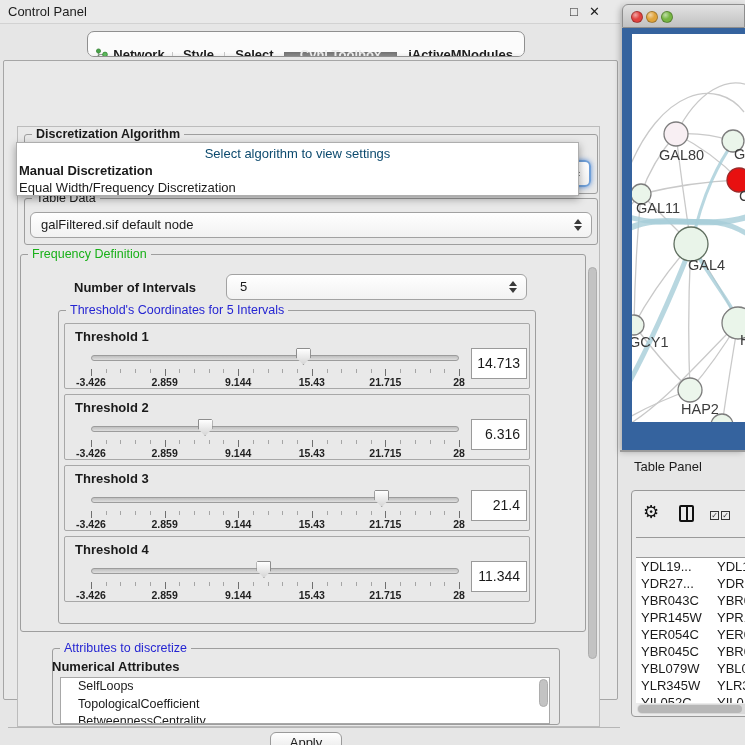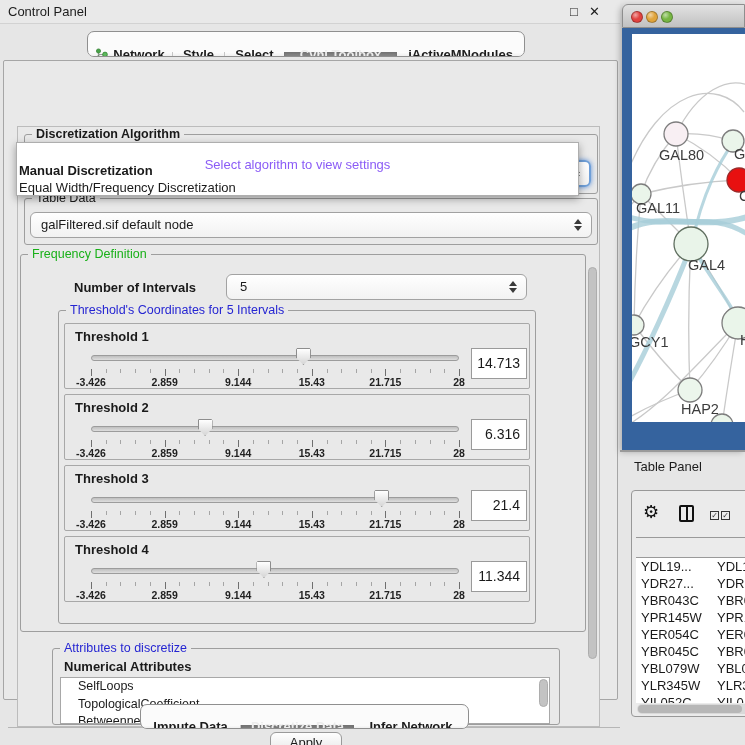--- a/index.html
+++ b/index.html
@@ -34,21 +34,21 @@
 
   .combo { position:absolute; background:linear-gradient(#ffffff,#f2f2f2); border:1px solid #a2a2a2; border-radius:6px; font-size:13px; line-height:24px; padding-left:10px; white-space:nowrap; overflow:hidden; }
   .stepper { position:absolute; right:9px; top:50%; width:9px; height:14px; transform:translateY(-50%); }
   .stepper:before, .stepper:after { content:""; position:absolute; left:1px; border-left:4px solid transparent; border-right:4px solid transparent; }
   .stepper:before { top:1px; border-bottom:5px solid #3a3a3a; }
   .stepper:after { bottom:1px; border-top:5px solid #3a3a3a; }
   #algo-combo { left:26px; top:99px; width:561px; height:27px; border:2px solid #6f9fd8; box-shadow:0 0 5px rgba(70,130,215,.85); }
 
   
   #dropdown-popup { position:absolute; left:12px; top:81px; width:563px; height:54px; background:#ffffff; border:1px solid #aeaeae; box-shadow:0 3px 8px rgba(0,0,0,.35); z-index:40; }
-  .dd-prompt { height:19px; padding-top:14px; text-align:center; color:#8b5cf6; font-size:13px; }
+  .dd-prompt { height:19px; padding-top:3px; text-align:center; color:#0c4a6e; font-size:13px; }
   .dd-opt { font-size:13px; line-height:17px; padding-left:2px; white-space:nowrap; }
   .dd-opt.hl { font-weight:700; }
 
   
   #threshold-rows { position:absolute; left:60px; top:262px; width:466px; }
   .thr-row { position:relative; width:466px; height:66px; margin-bottom:5px; background:#e9e9e9; border:1px solid #a8a8a8; border-radius:2px; }
   .thr-label { position:absolute; left:10px; top:5px; font-size:13px; font-weight:700; }
   .slider-track { position:absolute; left:26px; top:31px; width:368px; height:6px; background:linear-gradient(#bfbfbf,#dedede); border:1px solid #9c9c9c; border-radius:3px; }
   .slider-thumb { position:absolute; top:24px; width:15px; height:17px; background:linear-gradient(#ffffff,#d6d6d6); border:1px solid #8d8d8d; clip-path:polygon(8% 0,92% 0,100% 10%,100% 55%,50% 100%,0 55%,0 10%); z-index:3; }
   .ticks { position:absolute; left:26px; top:45px; width:368px; height:8px; }
@@ -333,47 +333,36 @@
             <span class="tick-label" style="left: 60%;">15.43</span>
             <span class="tick-label" style="left: 80%;">21.715</span>
             <span class="tick-label" style="left: 100%;">28</span>
           </div>
           <div class="value-box">11.344</div>
         </div>
       </div>
 
     <div class="groupbox" style="left:48px; top:587px; width:508px; height:77px;"></div>
     <span class="group-label lbl-blue" style="left:56px; top:580px;">Attributes to discretize</span>
-    <span style="position:absolute; left:60px; top:598px; font-weight:700; font-size:13px;">Numerical Attributes</span>
+    <span style="position:absolute; left:48px; top:598px; font-weight:700; font-size:13px;">Numerical Attributes</span>
     <div id="attr-list">
       <div class="vscroll-thumb" style="right:1px; top:1px; width:9px; height:28px;"></div>
     <div class="attr-item">SelfLoops</div>
         <div class="attr-item">TopologicalCoefficient</div>
         <div class="attr-item">BetweennessCentrality</div>
       </div>
 
     <div id="sv-scrollbar">
       <div class="vscroll-thumb"></div>
     </div>
 
     <div id="bottom-strip"></div>
     <div id="apply-btn">Apply</div>
   </div>
 
-  <div id="bottom-tabs" class="seg-bar">
-    <div class="seg sep-r" style="width:100px">
-      <span>Impute Data</span>
-    </div>
-    <div class="seg sel" style="width:113px">
-      <span>Discretize Data</span>
-    </div>
-    <div class="seg" style="width:114px">
-      <span>Infer Network</span>
-    </div>
-  </div>
 
   <div id="net-window">
     <div id="net-titlebar">
       <span class="tl" id="tl-close" style="left: 8px; background: radial-gradient(circle at 35% 30%, rgba(255, 255, 255, 0.533), transparent 45%), rgb(225, 66, 63);"></span>
       <span class="tl" id="tl-min" style="left: 23px; background: radial-gradient(circle at 35% 30%, rgba(255, 255, 255, 0.533), transparent 45%), rgb(224, 164, 59);"></span>
       <span class="tl" id="tl-zoom" style="left: 38px; background: radial-gradient(circle at 35% 30%, rgba(255, 255, 255, 0.533), transparent 45%), rgb(119, 182, 67);"></span>
     </div>
     <div id="net-body">
       <div id="net-canvas">
         <svg id="network-svg" width="113" height="388" viewBox="0 0 113 388">

